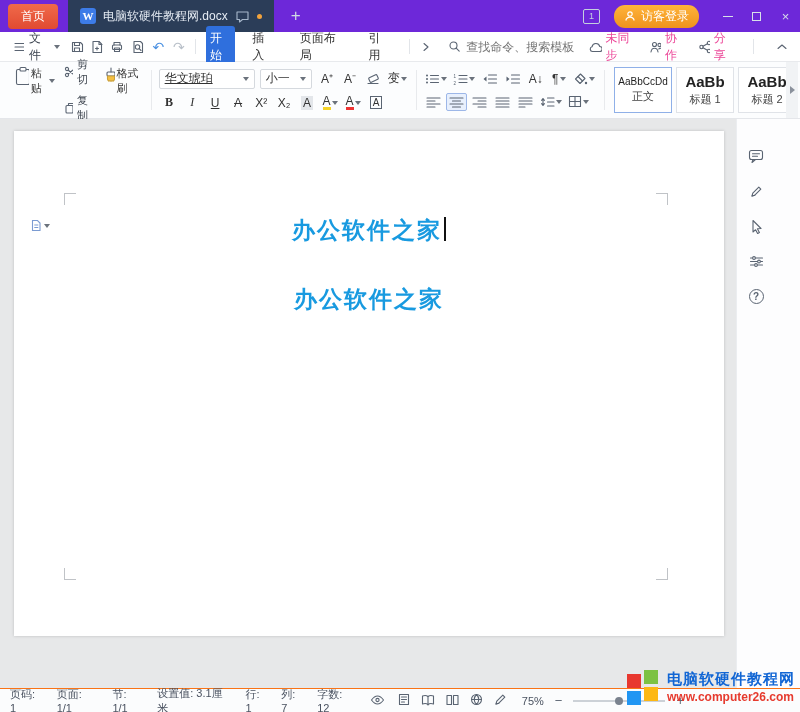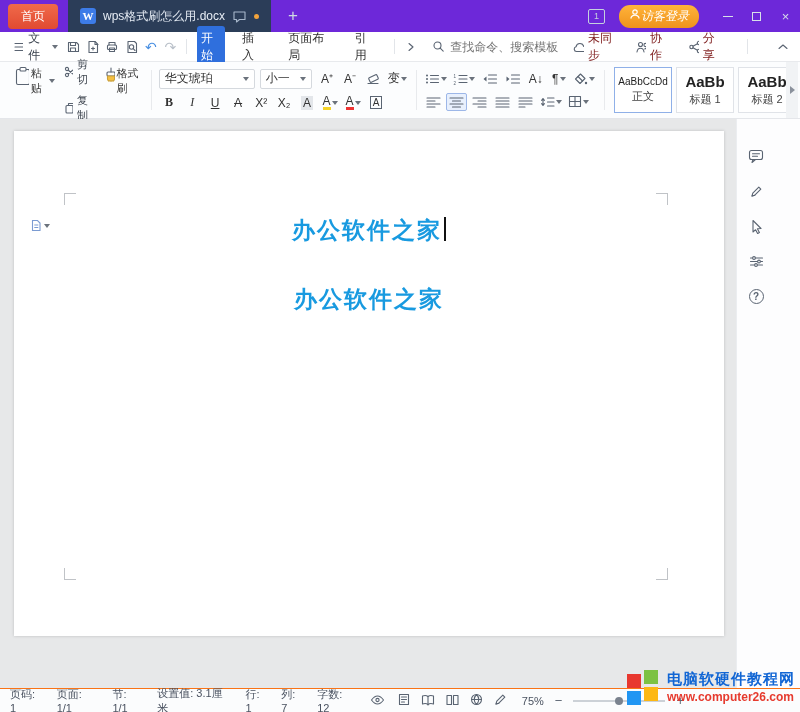--- a/index.html
+++ b/index.html
@@ -14,50 +14,50 @@
 
   
   .titlebar { height:32px; background:#6d28d9; display:flex; align-items:center; }
   .home-btn { margin-left:8px; background:linear-gradient(#f06a4a,#e14a32); color:#fff; font-size:12px; padding:4px 13px; border-radius:4px; cursor:default; }
   .doc-tab { margin-left:10px; height:32px; display:flex; align-items:center; gap:7px; background:#2b3d58; padding:0 12px; font-size:12px; color:#e6ecf4; }
   .w-badge { width:16px; height:16px; background:#3d7ce8; border-radius:3px; color:#fff; font-weight:bold; font-size:11px; display:flex; align-items:center; justify-content:center; font-family:"Liberation Serif",serif; }
   .mod-dot { width:5px; height:5px; border-radius:50%; background:#f2a33c; }
   .newtab { color:#cfd8e3; font-size:17px; margin-left:12px; width:20px; text-align:center; }
   .tb-spacer { flex:1; }
   .switch-win { width:17px; height:15px; border:1px solid #c4d0de; border-radius:2px; font-size:9px; color:#c4d0de; display:flex; align-items:center; justify-content:center; margin-right:14px; }
-  .login-pill { background:linear-gradient(#ffb43a,#ef921c); color:#fff; font-size:12px; padding:3px 10px; border-radius:11px; display:flex; margin-right:14px;font-style:italic; }
+  .login-pill { background:linear-gradient(#ffb43a,#ef921c); color:#fff; font-size:12px; padding:3px 10px; border-radius:11px; display:flex; gap:5px; align-items:center; margin-right:14px; }
   .win-controls { display:flex; }
   .win-controls .wc { width:29px; height:32px; display:flex; align-items:center; justify-content:center; color:#d7dfe8; font-size:13px; }
   .wc-min-bar { width:10px; height:1px; background:#d7dfe8; }
   .wc-max-box { width:9px; height:9px; border:1px solid #d7dfe8; }
 
   
   .menubar { height:30px; background:#fff; border-bottom:1px solid #e8eaed; display:flex; align-items:center; font-size:12px; color:#3c4450; padding:0 8px; }
   .file-menu { display:flex; align-items:center; gap:5px; padding:16px 6px; }
   .mb-icon { width:23px; height:22px; display:flex; align-items:center; justify-content:center; }
   .undo-g { color:#4a90e2; font-size:14px; } .redo-g { color:#b9c0c9; font-size:14px; }
   .mb-divider { width:1px; height:15px; background:#e2e5e9; margin:0 6px; }
   .mb-tab { padding:4px 9px; margin:0 4px; color:#333; }
   .mb-tab.active { background:#2f6fdd; color:#fff; border-radius:3px; padding:4px 4px; }
   .search { display:flex; align-items:center; gap:5px; margin-left:12px; color:#a0a8b3; }
   .search input { border:none; outline:none; font-size:12px; color:#98a1ad; width:122px; background:transparent; }
-  .mb-right { margin-left:auto; display:flex; align-items:center; gap:21px; color:#7f1d1d; }
+  .mb-right { margin-left:auto; display:flex; align-items:center; gap:13px; color:#ec4899; }
   .mb-right .itm { display:flex; align-items:center; gap:4px; }
 
   
   .ribbon { height:57px; background:#fcfdfe; border-bottom:1px solid #e4e6ea; display:flex; align-items:stretch; padding:4px 4px 4px 8px; position:relative; }
   .big-btn { display:flex; flex-direction:row; align-items:flex-start; justify-content:center; gap:2px; font-size:11px; color:#333; padding:0 5px; }
   .lbl-row { display:flex; align-items:center; gap:3px; }
   .small-col { display:flex; flex-direction:column; justify-content:center; gap:6px; font-size:11px; color:#3f4650; padding:0 4px; }
   .small-item { display:flex; align-items:center; gap:4px; }
   .rb-divider { width:1px; background:#e8eaed; margin:4px 7px; }
   .stack { display:flex; flex-direction:column; justify-content:center; gap:5px; }
   .row { display:flex; align-items:center; gap:2px; }
   .select { border:1px solid #d5d9de; border-radius:2px; height:20px; display:flex; align-items:center; justify-content:space-between; padding:0 5px; font-size:12px; color:#333; background:#fff; }
-  .family { width:96px; } .size { width:52px; margin-left:3px; margin-right:3px; }
+  .family { width:96px;text-decoration:underline; } .size { width:52px; margin-left:3px; margin-right:3px; }
   .tbtn { min-width:21px; height:18px; display:flex; align-items:center; justify-content:center; font-size:12px; color:#333; padding:0 2px; gap:1px; }
   .tbtn.active { border:1px solid #9db7e8; background:#e8f0fd; border-radius:2px; }
   .g-b { font-weight:bold; font-family:"Liberation Serif",serif; }
   .g-i { font-style:italic; font-family:"Liberation Serif",serif; }
   .g-u { text-decoration:underline; }
   .g-strike { text-decoration:line-through; }
   .g-shade { background:#e3e6ea; padding:0 2px; }
   .g-border { border:1px solid #5a6472; padding:0 2px; font-size:10px; line-height:11px; }
   .g-color { border-bottom:3px solid #e33; line-height:11px; }
   .g-hl { border-bottom:3px solid #f5d327; line-height:11px; }
@@ -102,21 +102,21 @@
   .wm-title { font-size:15px; font-weight:bold; color:#1266d4; letter-spacing:1px; }
   .wm-url { font-size:12px; font-weight:bold; color:#e63a2e; margin-top:1px; }
 </style>
 </head>
 <body>
 
 <div class="titlebar">
   <div class="home-btn">首页</div>
   <div class="doc-tab">
     <span class="w-badge">W</span>
-    <span>wps格式刷怎么用.docx</span>
+    <span>电脑软硬件教程网.docx</span>
     <svg class="tic" width="15" height="13">
         <path d="M2 2h11v7.5H7.5L4.5 12V9.5H2z"></path>
       </svg>
     <span class="mod-dot"></span>
   </div>
   <div class="newtab">+</div>
   <div class="tb-spacer"></div>
   <div class="switch-win">1</div>
   <div class="login-pill">
     <svg width="12" height="12">

